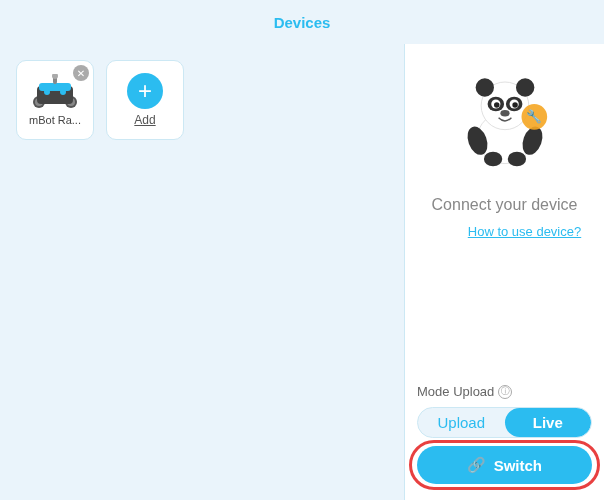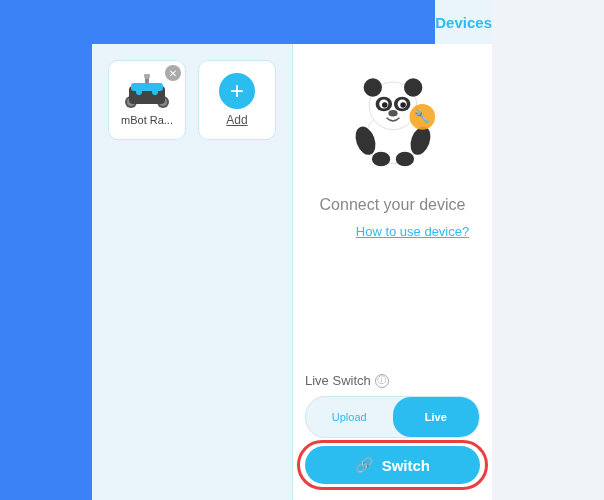--- a/index.html
+++ b/index.html
@@ -5,26 +5,25 @@
     * { box-sizing: border-box; margin: 0; padding: 0; }
     body {
       font-family: Arial, sans-serif;
       background: #f0f4f8;
       width: 604px;
       height: 500px;
       overflow: hidden;
     }
 
     .container {
-      width: 492px;
+      width: 604px;
       height: 500px;
-      background: #3b82f6;
-      display: flex;
-      flex-direction: column;
-      align-items: flex-end;
+      background: #0c4a6e;
+      display: flex;
+      flex-direction: column;
     }
 
     
     .tabs {
       display: flex;
       flex-direction: row;
       background: #eaf4fb;
       border-bottom: 2px solid #cce8f4;
       height: 44px;
     }
@@ -227,23 +226,23 @@
       flex-direction: row;
       background: #eaf4fb;
       border-radius: 20px;
       overflow: hidden;
       border: 1.5px solid #cce8f4;
       width: 100%;
     }
 
     .mode-btn {
       flex: 1;
-      padding: 14px 0;
+      padding: 6px 0;
       text-align: center;
-      font-size: 11px;
+      font-size: 15px;
       cursor: pointer;
       border-radius: 18px;
       color: #2bbcf0;
     }
 
     .mode-btn.active {
       background: #2bbcf0;
       color: white;
       font-weight: 600;
     }
@@ -365,21 +364,21 @@
         </svg>
       </div>
 
       <div class="connect-text">Connect your device</div>
       <a class="how-to-link">How to use device?</a>
 
       <div class="spacer"></div>
 
       <div class="mode-section">
         <div class="mode-label">
-          <span>Live Switch</span>
+          <span>Mode Upload</span>
           <span class="info-icon">ⓘ</span>
         </div>
 
         <div class="mode-toggle">
           <div class="mode-btn">
             <span>Upload</span>
           </div>
           <div class="mode-btn active">
             <span>Live</span>
           </div>

